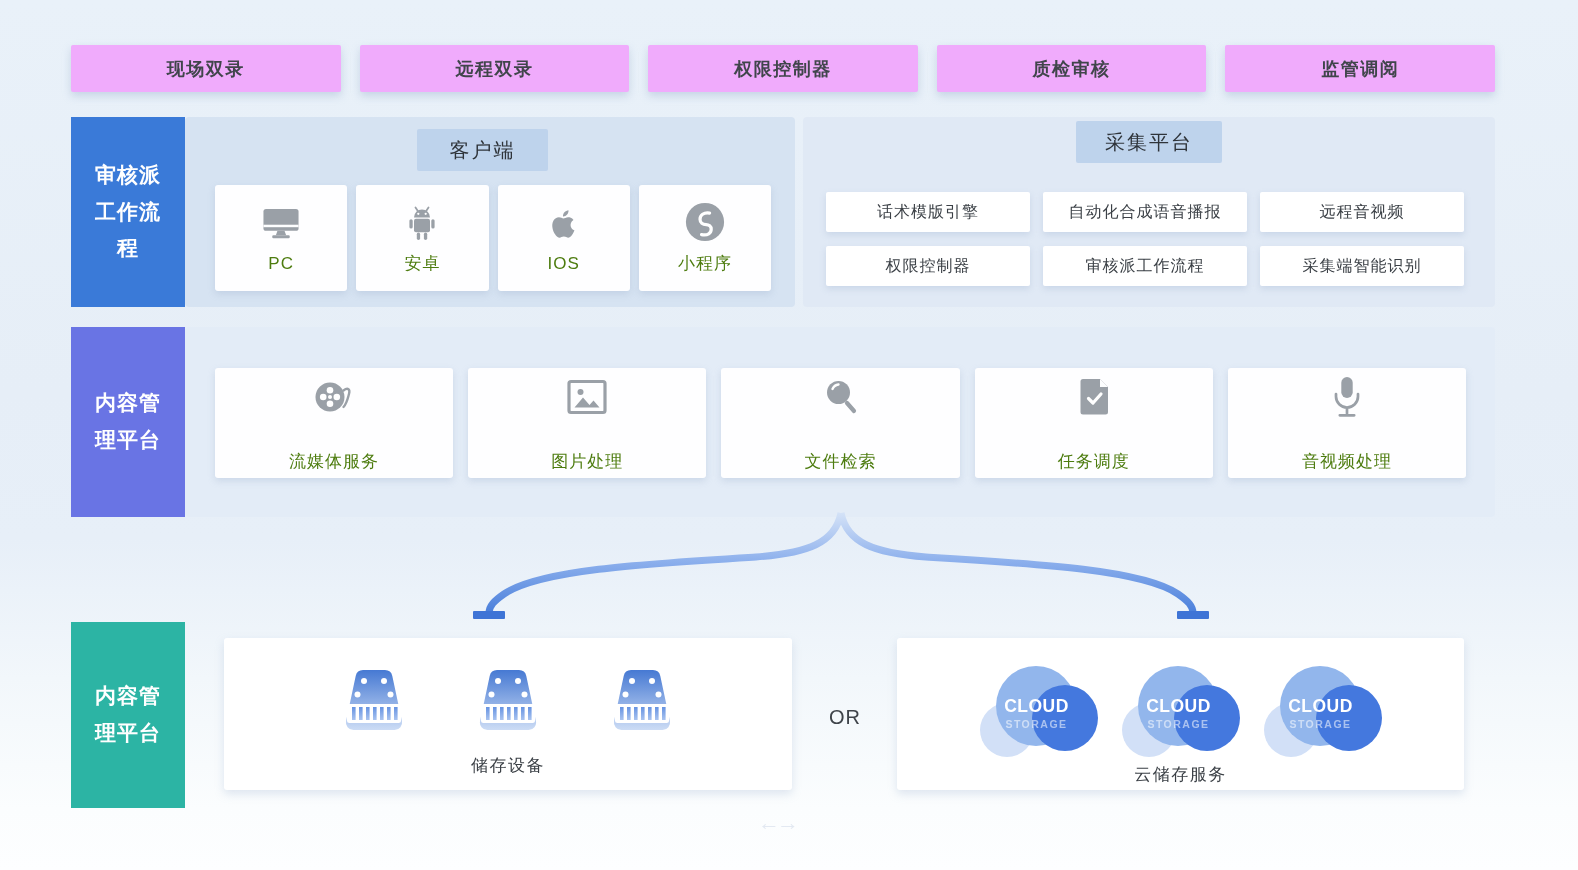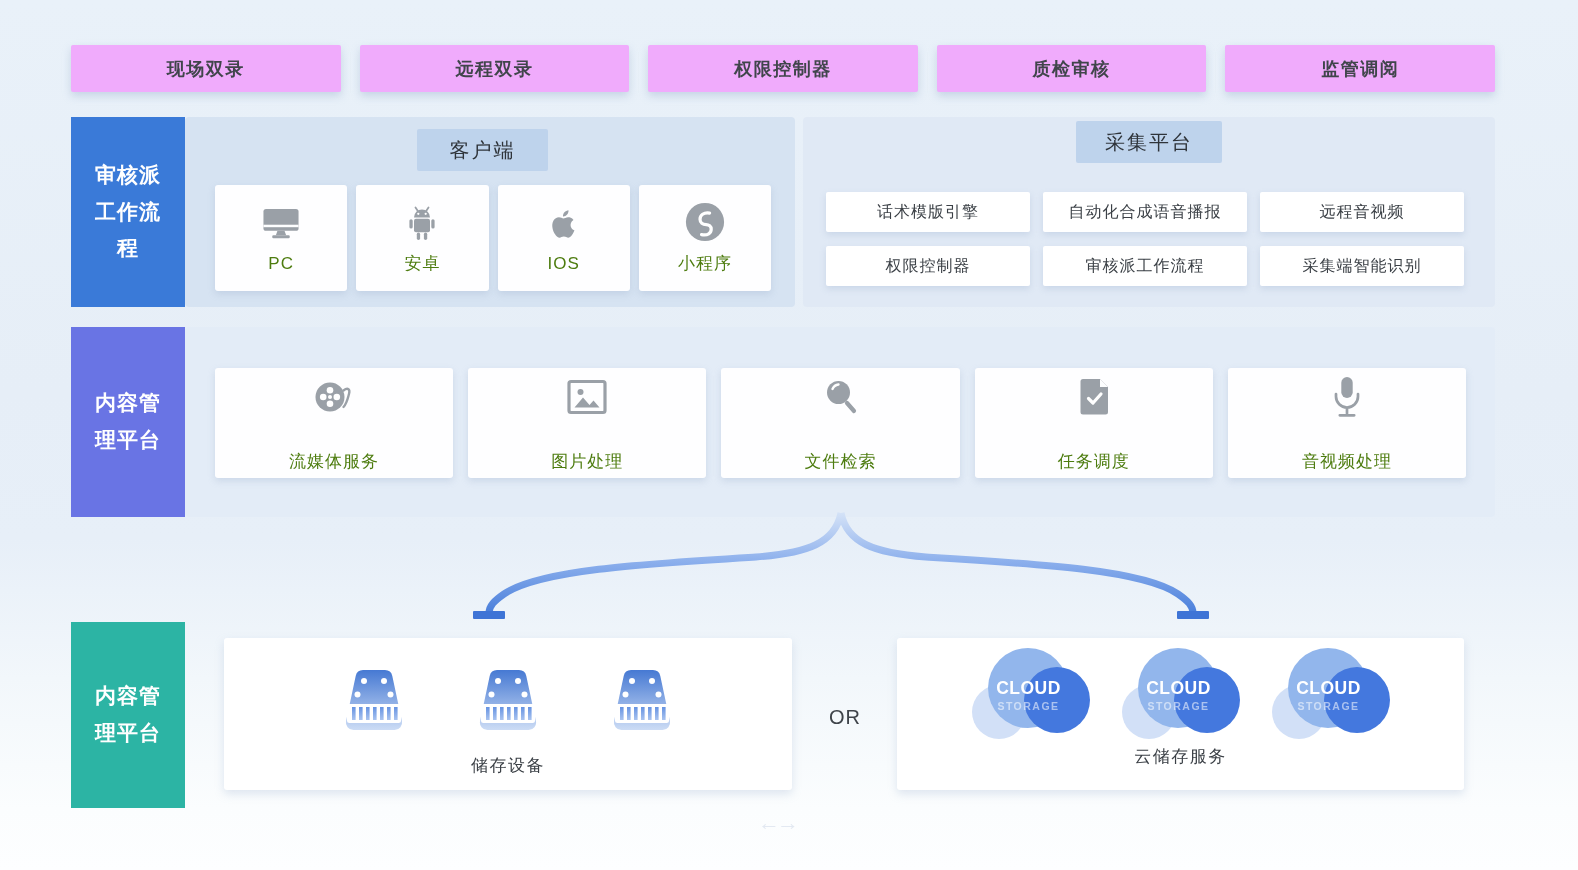--- a/index.html
+++ b/index.html
@@ -45,21 +45,21 @@
   .mid-items{position:absolute;left:144px;top:41px;width:1251px;height:110px;display:flex;gap:15px;}
   .mitem{flex:1;gap:30px;}
   .mitem .icon{height:46px;}
 
   
   .bigbox{position:absolute;top:16px;height:152px;background:#fff;border-radius:3px;
           box-shadow:0 4px 10px rgba(148,170,200,.28);
           display:flex;flex-direction:column;align-items:center;}
   .biglabel{font-size:17px;color:#3b4046;letter-spacing:1.5px;}
   .devices{display:flex;gap:46px;padding-top:28px;}
-  .clouds{display:flex;gap:32px;padding-top:7px;}
+  .clouds{display:flex;gap:24px;padding-top:25px;}
   .devices + .biglabel{margin-top:10px;}
   .clouds + .biglabel{}
 
   .or{position:absolute;left:748px;top:84px;width:52px;text-align:center;
       font-size:20px;color:#3f444a;font-weight:500;letter-spacing:1px;}
 
   .cloud{position:relative;width:118px;height:100px;}
   .cloud .c1{position:absolute;left:0;top:40px;width:54px;height:54px;border-radius:50%;background:#d2e0f7;}
   .cloud .c2{position:absolute;left:16px;top:3px;width:80px;height:80px;border-radius:50%;background:#92b6ec;}
   .cloud .c3{position:absolute;left:52px;top:22px;width:66px;height:66px;border-radius:50%;background:#4478de;}

